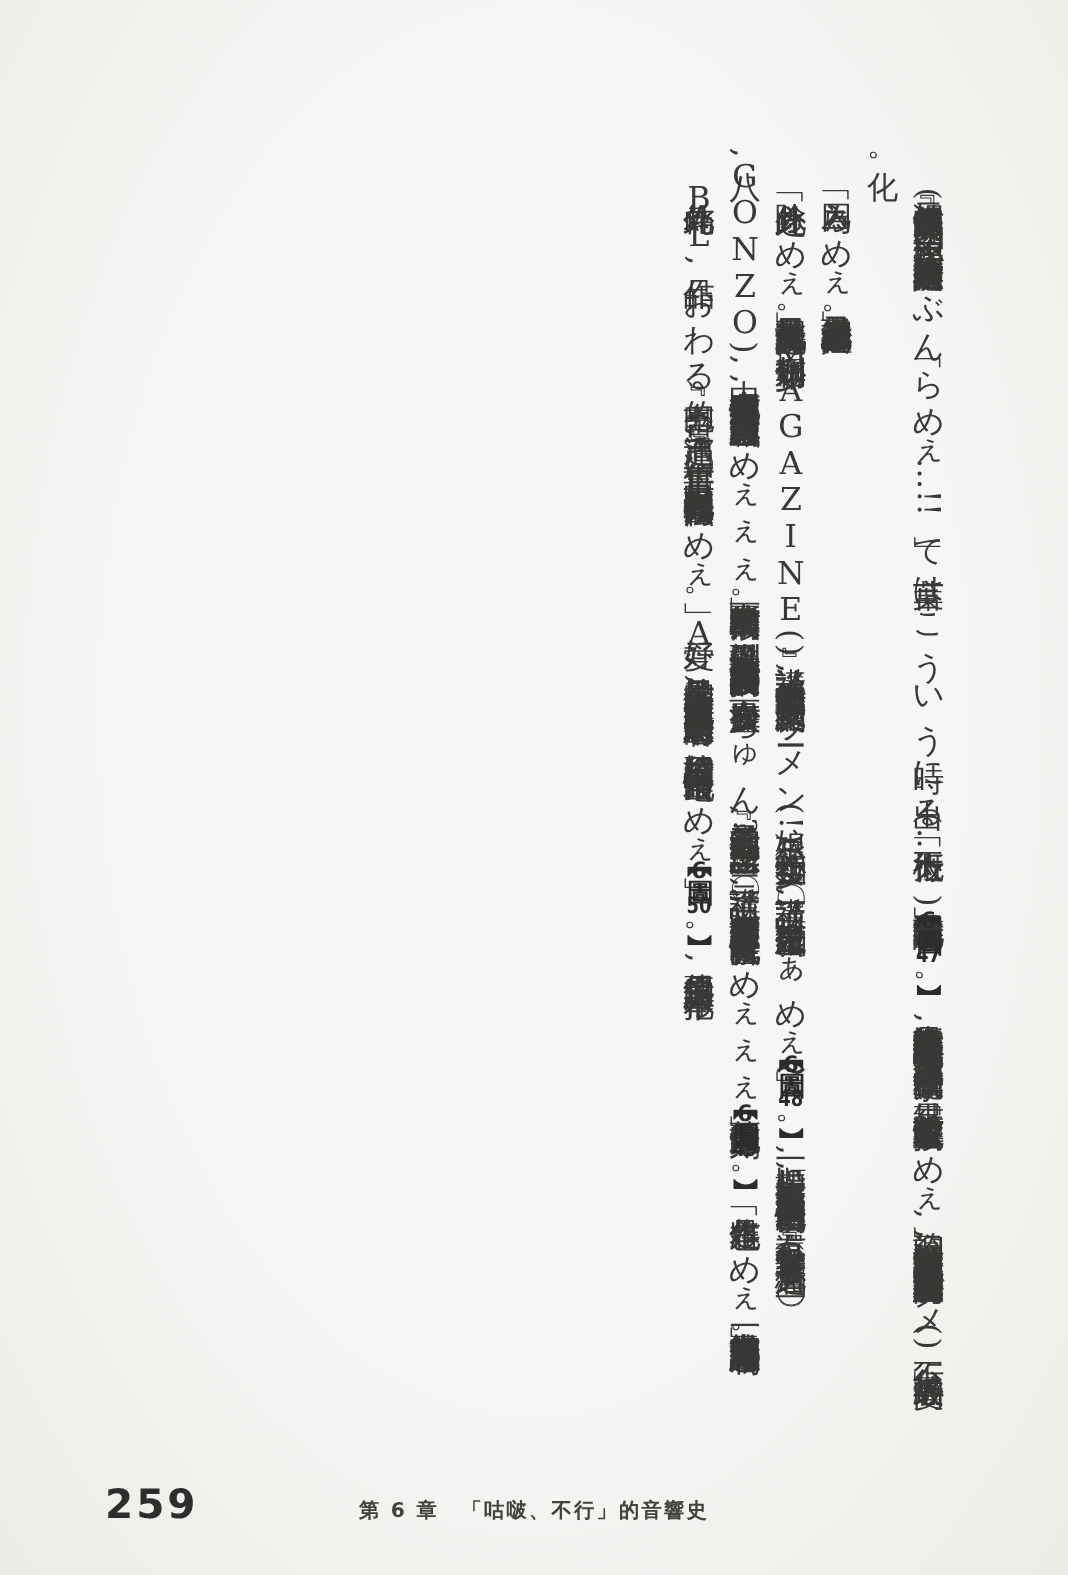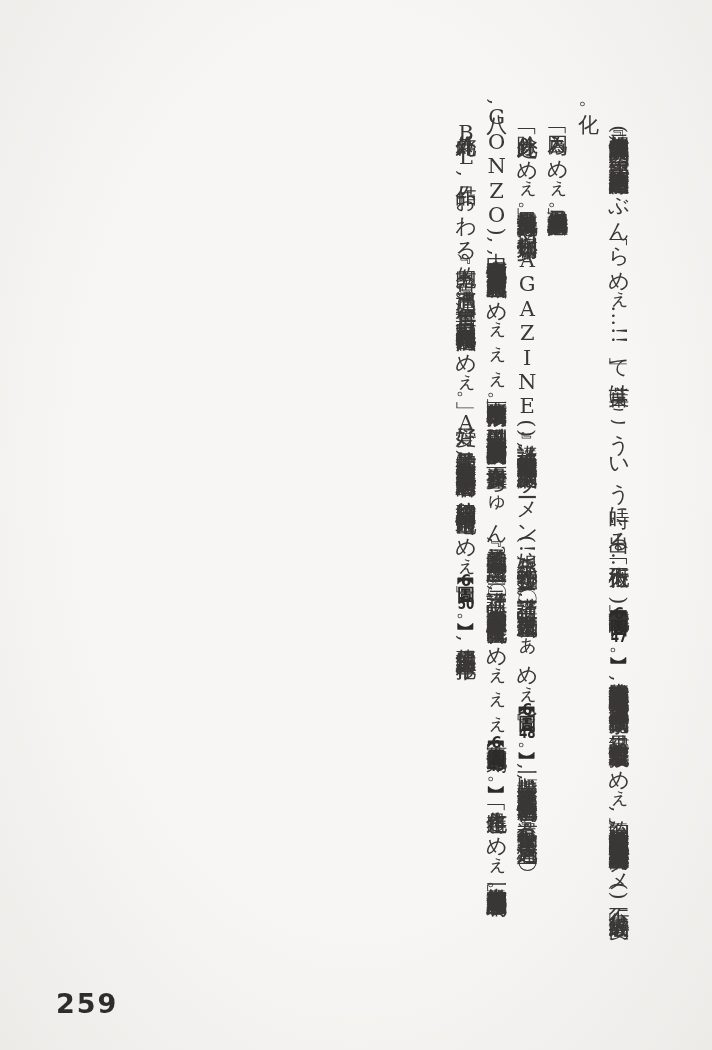--- a/index.html
+++ b/index.html
@@ -43,21 +43,21 @@
   .fig-tcy {
     font-weight: 700;
     font-family: "DejaVu Sans", "Liberation Sans", sans-serif;
     font-size: 0.72em;
     color: #2d2b29;
     text-combine-upright: all;
     -webkit-text-combine: horizontal;
   }
   .footer-pagenum {
     position: absolute;
-    left: 56px;
+    left: 70px;
     top: 988px;
     font-family: "DejaVu Sans", "Liberation Sans", sans-serif;
     font-weight: 700;
     font-size: 27px;
     letter-spacing: 2px;
     color: #2f2d2b;
   }
   .footer-chapter {
     position: absolute;
     left: 50%;
@@ -78,14 +78,15 @@
 
   <div class="vtext">
       <p><span class="plain">畑健二郎的人氣作品『旋風管家』(二〇〇四,小學館)的第三十六卷其中一話的標題便是『たぶん「らめぇ…!!」て言葉はこういう時に出る(大概「不行…!!」這句話就是這種時候說的吧)』</span><span class="fig">【圖</span><span class="fig-tcy">6</span><span class="fig">-</span><span class="fig-tcy">47</span><span class="fig">】</span><span class="plain">。本話描述的是女主角拚命不讓小颯看見自己丟臉模樣,但最後還是沒能迴避成功,被看個精光的故事。結果,雖然作中並沒有直接出現「らめぇ」的台詞,卻以該詞的用法當成整話故事的主題,將其視為女孩子在羞恥到極點時發出的「ダメ(不行)」的最高級變化。</span></p>
       <p><span class="plain">因為「らめぇ」乃是表現纖細少女心最極致的工具。</span></p>
       <p><span class="plain">除此之外「らめぇ」也零星散見於其他許多地方。例如『週刊少年</span><span class="upright">MAGAZINE</span><span class="plain">』(講談社)上不定期連載的異端作品,友木一良的『絕品!ラーメン娘(絕品!拉麵少女)』(二〇一二,講談社)中,光憑拉麵就做出了「らぁめぇ〜」</span><span class="fig">【圖</span><span class="fig-tcy">6</span><span class="fig">-</span><span class="fig-tcy">48</span><span class="fig">】</span><span class="plain">。順帶一提,本作並不是美食漫畫,只是普通的色情喜劇。還有,動畫『迷宮塔 〜烏魯克之盾〜』(二〇〇八,</span><span class="upright">GONZO</span><span class="plain">)中,也有女主角明明都被怪物襲擊了,主角卻只因為想聽女主角喊出「らめぇぇぇ」而中斷攻擊的標準搞笑橋段。以上提到的例子,無論何者都是利用該詞知名度的搞笑發展。而在少女漫畫界,ぢゅん子的『我太受歡迎了,該怎麼辦?』(二〇一三,講談社)中,身為腐女兼御宅族的主角,每逢驚慌時就會大吼「らめぇぇぇ」的畫面也令人印象深刻</span><span class="fig">【圖</span><span class="fig-tcy">6</span><span class="fig">-</span><span class="fig-tcy">49</span><span class="fig">】</span><span class="plain">。本作也是將「らめぇ」當成御宅族都一定知道的意識形態和教養來利用。</span></p>
       <p><span class="plain">此外作為</span><span class="upright">BL</span><span class="plain">作品,おわる的『鬼畜、遭遇』(二〇一四,竹書房)中,也可見到稍微比較奇特用法的「らめぇ」。愛好</span><span class="upright">A</span><span class="plain">片的受方男子,被扮演攻方的角色奪走後穴時,便忽然想起平時常看的</span><span class="upright">A</span><span class="plain">片橋段裡的台詞,情不自禁地叫出「らめぇ」</span><span class="fig">【圖</span><span class="fig-tcy">6</span><span class="fig">-</span><span class="fig-tcy">50</span><span class="fig">】</span><span class="plain">。值得注意的是,本作中把「ら</span></p>
     </div>
 
   <div class="footer-pagenum">259</div>
 
+  <div class="footer-chapter">第 6 章　「咕啵、不行」的音響史</div>
 
 </div>
 
 </body></html>

